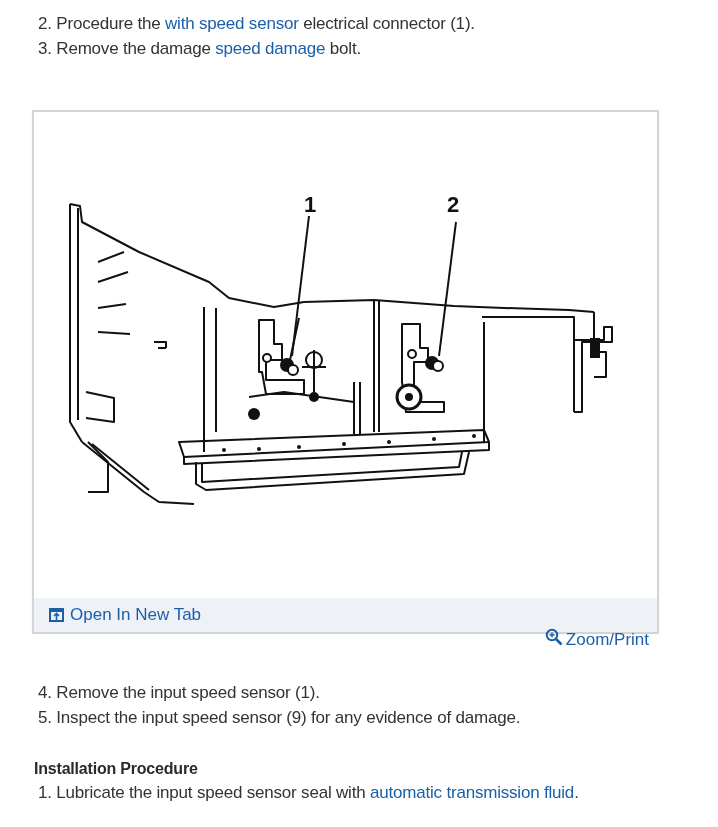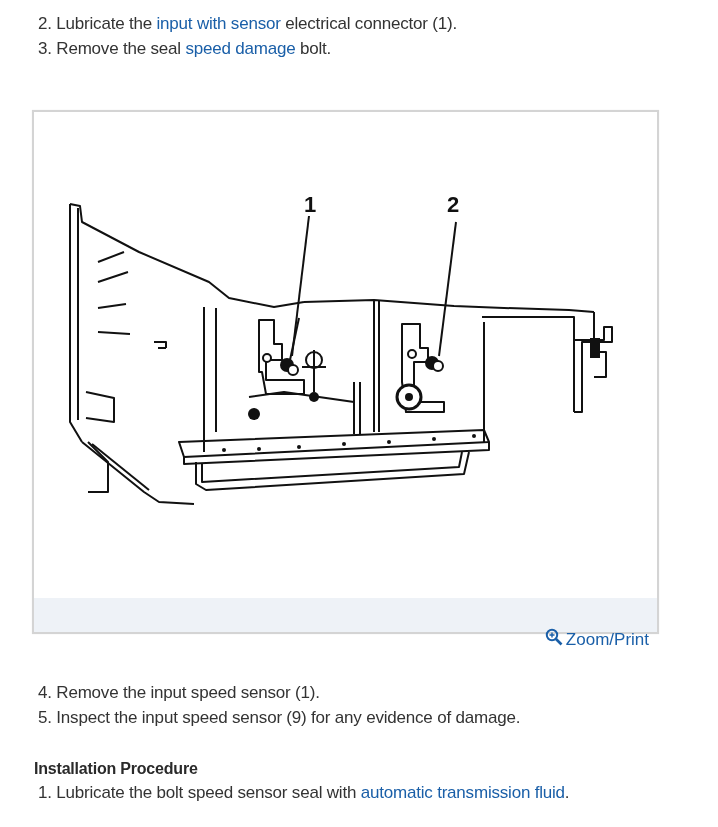--- a/index.html
+++ b/index.html
@@ -29,25 +29,25 @@
   .footer-btn {
     position: absolute; top: 6px; font-size: 17px; line-height: 22px;
     color: #1a5fa8; cursor: pointer; display: flex; align-items: center;
   }
   .footer-btn svg { margin-right: 6px; }
 </style>
 </head>
 <body>
 
 <div class="line" style="left:38px; top:13px;">
-  <span>2.</span><span> Lubricate the </span><a class="link">input with sensor</a><span> electrical connector (1).</span>
+  <span>2.</span><span> Procedure the </span><a class="link">with speed sensor</a><span> electrical connector (1).</span>
 </div>
 
 <div class="line" style="left:38px; top:38px;">
-  <span>3.</span><span> Remove the seal </span><a class="link">speed damage</a><span> bolt.</span>
+  <span>3.</span><span> Remove the damage </span><a class="link">speed damage</a><span> bolt.</span>
 </div>
 
 <div class="figure">
   <svg class="figure-art" viewBox="0 0 623 486" xmlns="http://www.w3.org/2000/svg">
     <g fill="none" stroke="#111" stroke-width="2" stroke-linejoin="round">
 
       <path d="M36 92 L46 94 L48 110 L105 140 L175 170 L195 186 L240 195 L270 190"></path>
       <path d="M36 92 L36 310 L48 330"></path>
       <path d="M44 96 L44 308"></path>
       <path d="M48 330 L110 380 L125 390 L160 392"></path>
@@ -110,20 +110,28 @@
       <line x1="268" y1="255" x2="292" y2="255"></line>
       <line x1="280" y1="238" x2="280" y2="280"></line>
       <line x1="422" y1="110" x2="405" y2="244"></line>
       <line x1="275" y1="104" x2="258" y2="244"></line>
     </g>
     <text x="270" y="100" font-size="22" font-weight="bold" font-family="Liberation Sans, sans-serif" fill="#111">1</text>
     <text x="413" y="100" font-size="22" font-weight="bold" font-family="Liberation Sans, sans-serif" fill="#111">2</text>
   </svg>
 
   <div class="figure-footer">
+    <div class="footer-btn" style="left:15px;">
+      <svg width="15" height="14" viewBox="0 0 15 14">
+        <rect x="1" y="1" width="13" height="12" fill="none" stroke="#1a5fa8" stroke-width="2"></rect>
+        <rect x="1" y="1" width="13" height="3" fill="#1a5fa8"></rect>
+        <path d="M7.5 12 L7.5 6 M5 8 L7.5 5.5 L10 8" stroke="#1a5fa8" stroke-width="1.6" fill="none"></path>
+      </svg>
+      <span>Open In New Tab</span>
+    </div>
     <div class="footer-btn" style="right:8px; top:5px;margin-top:26px;">
       <svg width="18" height="18" viewBox="0 0 18 18" style="margin-right:3px; margin-top:-6px;">
         <circle cx="7" cy="7" r="5.2" fill="none" stroke="#1a5fa8" stroke-width="2"></circle>
         <line x1="11" y1="11" x2="16.5" y2="16.5" stroke="#1a5fa8" stroke-width="2.6"></line>
         <path d="M7 4.5 L7 9.5 M4.5 7 L9.5 7" stroke="#1a5fa8" stroke-width="1.4"></path>
       </svg>
       <span>Zoom/Print</span>
     </div>
   </div>
 </div>
@@ -132,14 +140,14 @@
   <span>4.</span><span> Remove the input speed sensor (1).</span>
 </div>
 
 <div class="line" style="left:38px; top:707px;">
   <span>5.</span><span> Inspect the input speed sensor (9) for any evidence of damage.</span>
 </div>
 
 <div class="line heading" style="left:34px; top:758px;">Installation Procedure</div>
 
 <div class="line" style="left:38px; top:782px;">
-  <span>1.</span><span> Lubricate the bolt speed sensor seal with </span><a class="link">automatic transmission fluid</a><span>.</span>
+  <span>1.</span><span> Lubricate the input speed sensor seal with </span><a class="link">automatic transmission fluid</a><span>.</span>
 </div>
 
 </body></html>

